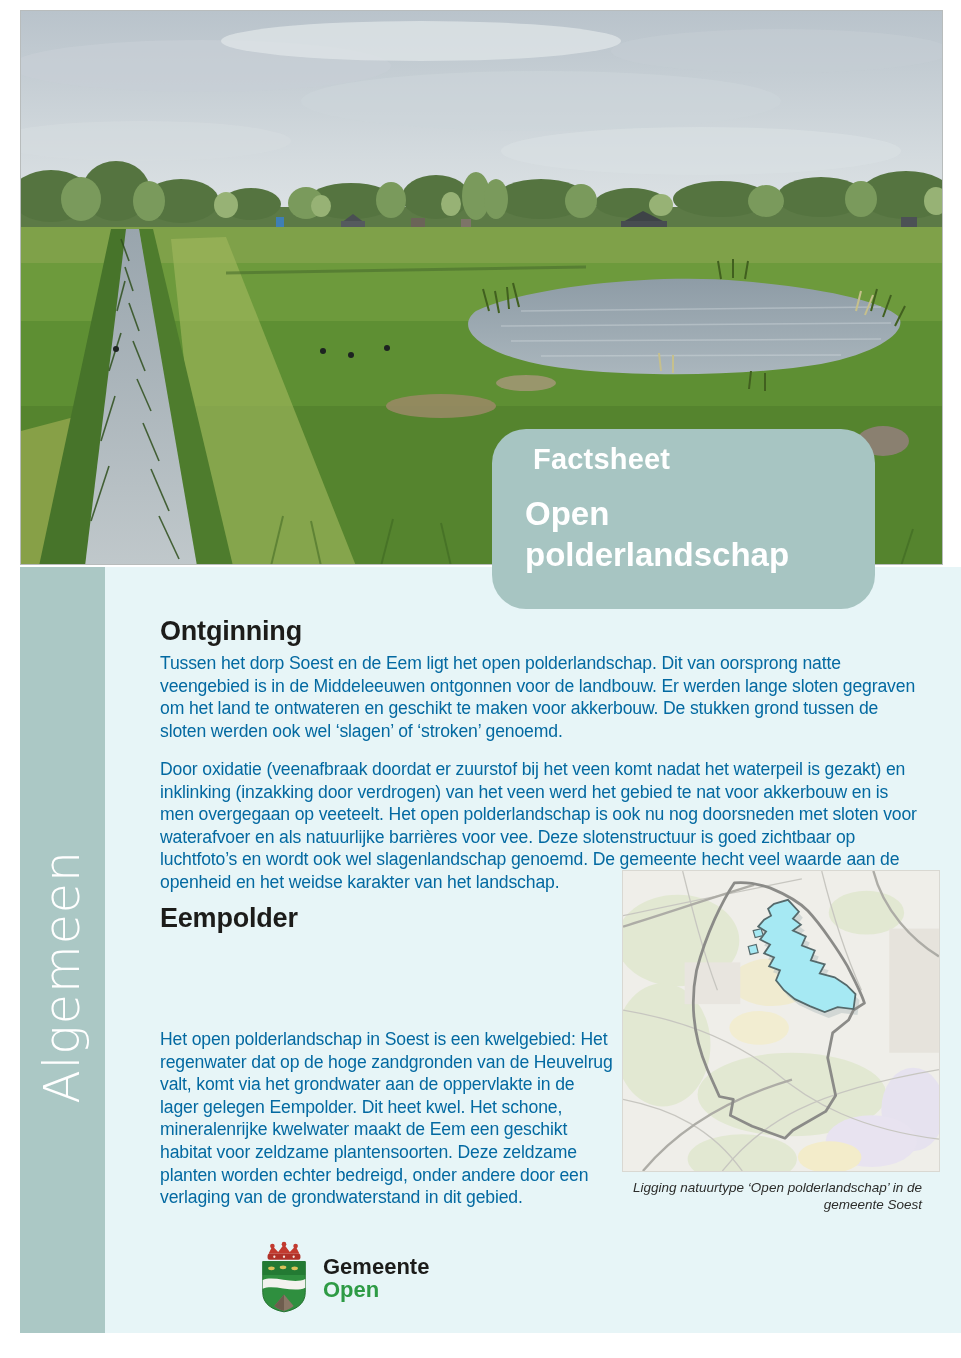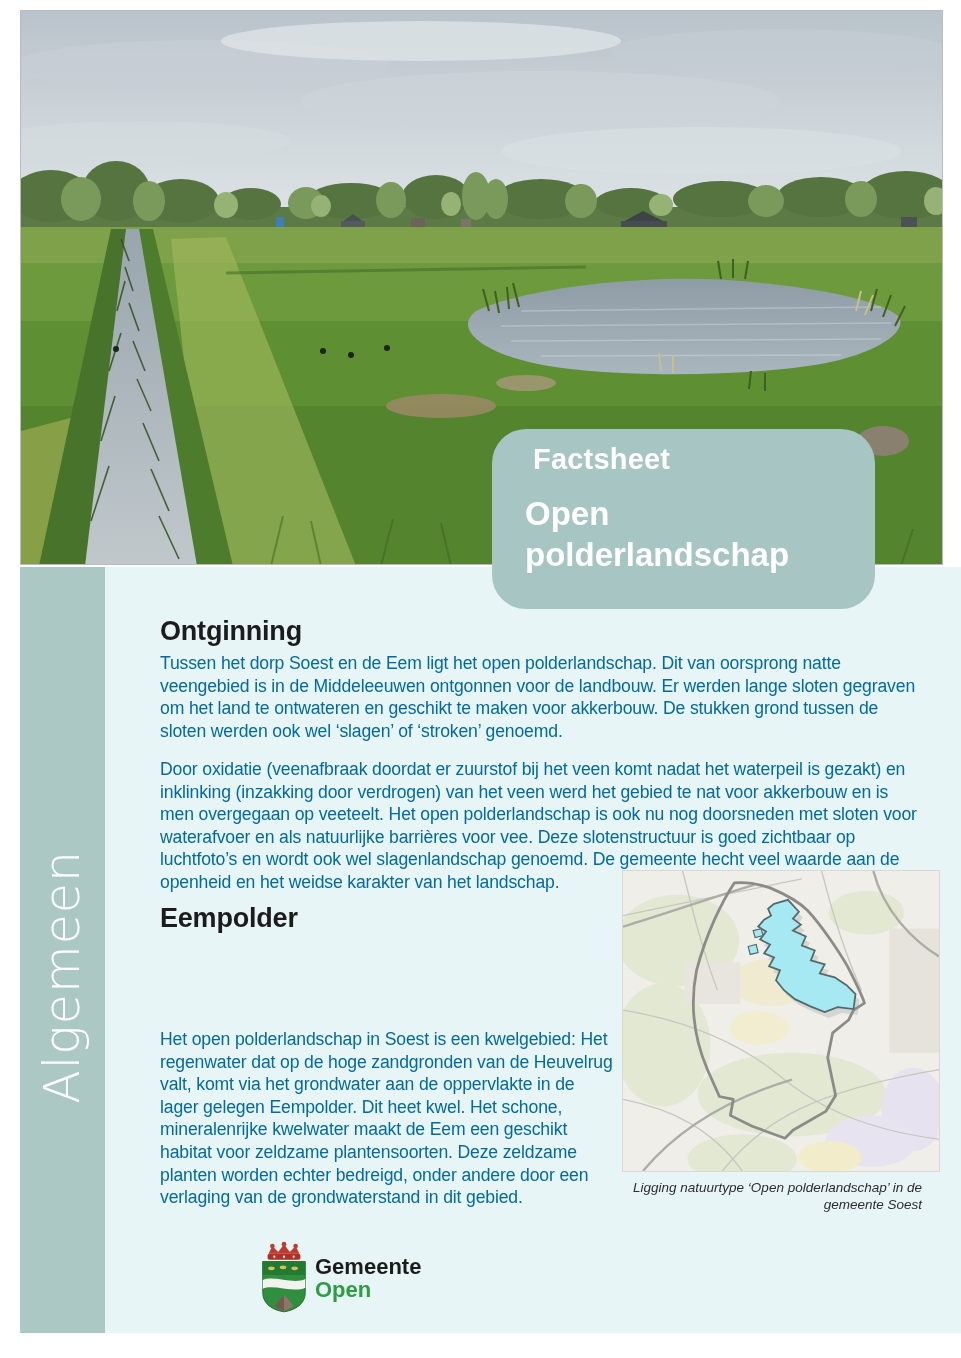--- a/index.html
+++ b/index.html
@@ -67,21 +67,21 @@
   }
   .map-figure svg { display:block; border:1px solid #d9d8d2; background:#efeee9; }
   .map-caption {
     margin-top:7px; font-size:13.5px; font-style:italic; color:#2d2d2b;
     line-height:17px; width:300px; padding-left:2px;
   }
   
   .logo-soest {
     position:absolute; left:150px; top:674px; display:flex; align-items:center;
   }
-  .logo-soest .words { margin-left:2px; line-height:23px; }
+  .logo-soest .words { margin-left:10px; line-height:23px; }
   .logo-soest .w1 { font-size:22px; font-weight:bold; color:#1c1c1a; }
   .logo-soest .w2 { font-size:22px; font-weight:bold; color:#2e9b45; }
   .logo-borgman { position:absolute; left:560px; top:668px; }
 </style>
 </head>
 <body>
 
 <div class="page">
 
   <div class="photo-wrap">

